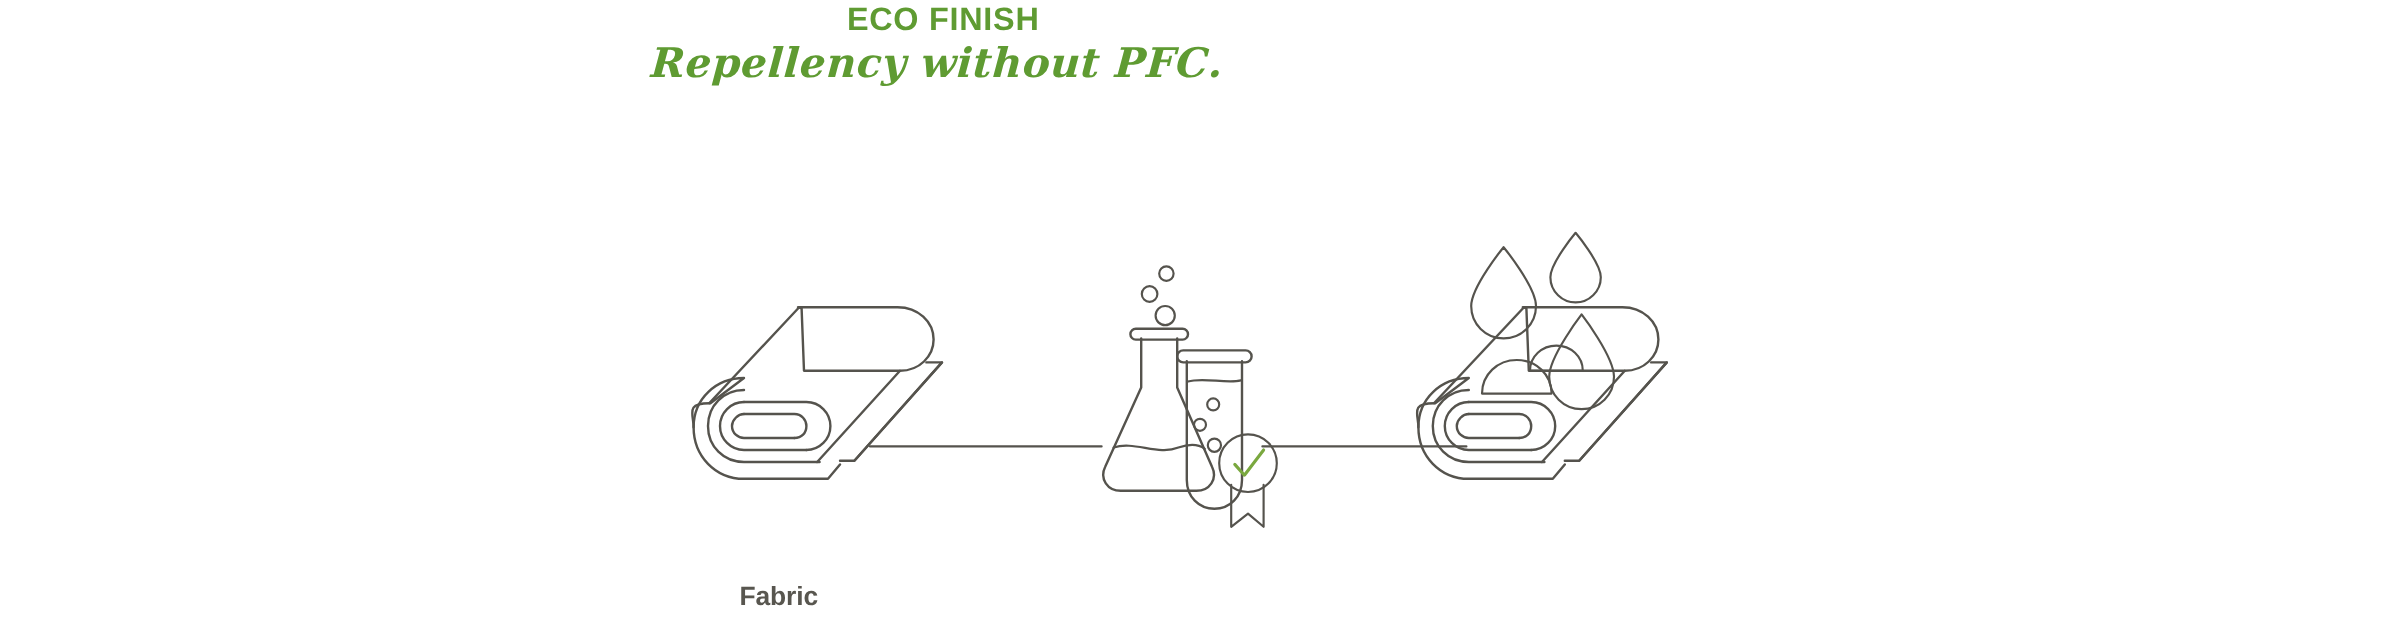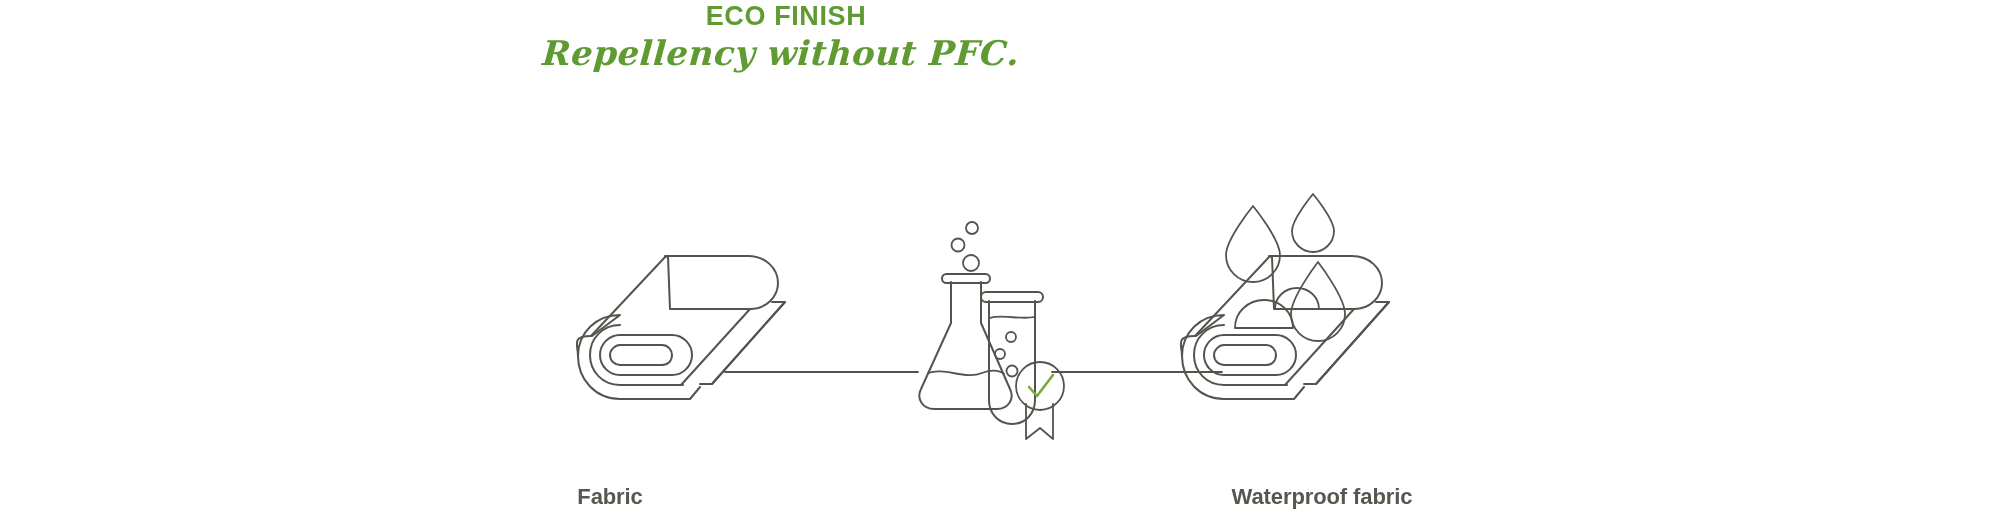--- a/index.html
+++ b/index.html
@@ -99,21 +99,21 @@
     top: 484px;
     font-family: "Liberation Sans", sans-serif;
     font-weight: bold;
     font-size: 22px;
     color: #58564f;
     line-height: 26px;
     white-space: nowrap;
     transform: translateX(-50%);
     letter-spacing: -0.1px;
   }
-  .cap-1 { left: 610px; }
+  .cap-1 { left: 649px; }
   .cap-2 { left: 997px; }
   .cap-3 { left: 1322px; }
 </style>
 </head>
 <body>
 
 <div id="infographic">
 
   <div class="header-block">
     <div class="eco-title">ECO FINISH</div>
@@ -239,15 +239,14 @@
       <path class="ink" d="M 1276 375 C 1287 375 1296 366 1296 355
                            C 1296 344 1287 335 1276 335 L 1224 335"></path>
       <path class="ink" d="M 1224 345 C 1219 345 1214 350 1214 355
                            C 1214 361 1219 365 1224 365 L 1266 365"></path>
       <path class="ink" d="M 1266 365 C 1272 365 1276 361 1276 355
                            C 1276 350 1272 345 1266 345 L 1224 345"></path>
     </g>
   </svg>
 
   <div class="caption cap-1">Fabric</div>
-  <div class="caption cap-3">Waterproof fabric</div>
 
 </div>
 
 </body></html>

